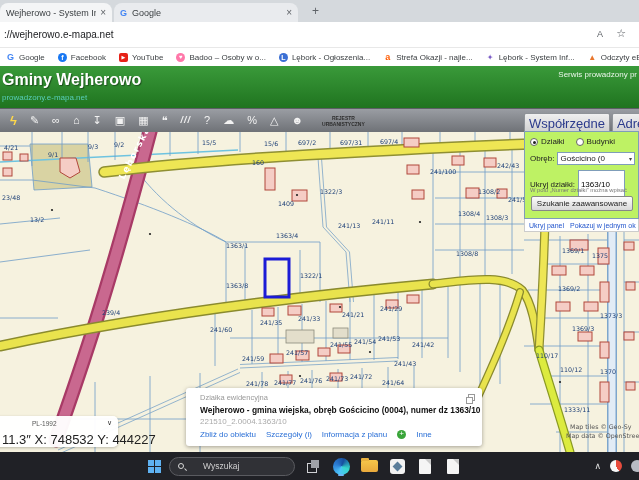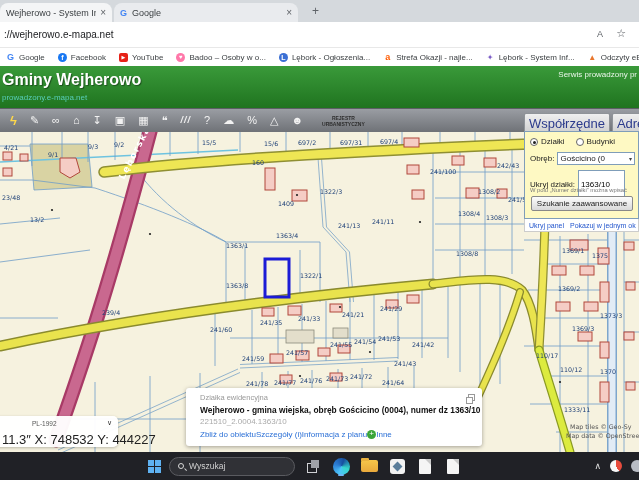--- a/index.html
+++ b/index.html
@@ -59,21 +59,21 @@
   
   .map{position:absolute;left:0;top:132px;width:639px;height:320px;background:#f6f2df;}
   .plines{stroke:#6f9dc8;stroke-width:0.8;fill:none;}
   .plbl{font-family:"DejaVu Sans",sans-serif;font-size:6.3px;fill:#1c3f77;}
   .street{font-family:"DejaVu Sans",sans-serif;font-size:9px;font-weight:bold;fill:#ffffff;letter-spacing:1.5px;}
   .attr{font-family:"DejaVu Sans",sans-serif;font-size:6.3px;fill:#555;}
   .bld{fill:#f5cdc5;stroke:#b0473b;stroke-width:1;}
   .shed{fill:#e3decb;stroke:#8a8a7a;stroke-width:0.8;}
 
   
-  .panel{position:absolute;left:524px;top:131px;width:115px;height:88px;background:#fef9c3;
+  .panel{position:absolute;left:524px;top:131px;width:115px;height:88px;background:#bef264;
          border:1px solid #7f9db9;font-size:8px;color:#222;}
   .prow{position:absolute;left:5px;right:3px;display:flex;align-items:center;gap:3px;}
   .radio{width:8px;height:8px;border:1px solid #666;border-radius:50%;background:#fff;position:relative;flex:0 0 8px;}
   .radio.sel:after{content:"";position:absolute;left:2px;top:2px;width:3px;height:3px;border-radius:50%;background:#222;}
   .pselect{flex:1;border:1px solid #7f9db9;background:#fff;height:13px;display:flex;align-items:center;
            padding:0 2px;white-space:nowrap;overflow:hidden;font-size:8px;}
   .pselect .arrow{margin-left:auto;font-size:6px;color:#444;}
   .pinput{width:47px;border:1px solid #7f9db9;height:28px;font-size:8px;padding:0 2px;
           font-family:"Liberation Sans",sans-serif;}
   .phint{position:absolute;left:5px;top:55px;right:2px;font-size:5.8px;color:#777;white-space:nowrap;overflow:hidden;}
@@ -84,39 +84,39 @@
           padding-left:4px;white-space:nowrap;overflow:hidden;}
 
   
   .popup{position:absolute;left:186px;top:388px;width:296px;height:58px;background:#fff;border-radius:3px;
          box-shadow:0 1px 4px rgba(0,0,0,.35);padding:5px 14px;}
   .pophead{font-size:7.5px;color:#999;}
   .popout{position:absolute;right:7px;top:6px;width:7px;height:7px;border:1px solid #999;}
   .popout:after{content:"";position:absolute;left:-3px;top:2px;width:5px;height:5px;border:1px solid #999;background:#fff;}
   .poptitle{font-size:8.4px;font-weight:bold;color:#111;margin-top:3px;white-space:nowrap;}
   .popid{font-size:8px;color:#aaa;margin-top:2px;}
-  .poplinks{display:flex;align-items:center;margin-top:4px;font-size:8px;color:#2a6fd6;}
+  .poplinks{display:flex;align-items:center;gap:10px;margin-top:4px;font-size:8px;color:#2a6fd6;}
   .pluscirc{width:9px;height:9px;border-radius:50%;background:#3aa53a;color:#fff;font-size:8px;
             line-height:8px;text-align:center;}
 
   
   .coords{position:absolute;left:-26px;top:416px;width:144px;height:31px;background:rgba(255,255,255,.96);
           border-radius:5px;box-shadow:0 1px 3px rgba(0,0,0,.25);}
   .crsrow{position:absolute;left:30px;right:6px;top:3px;display:flex;align-items:center;font-size:6.5px;color:#555;}
   .crsrow .crs{margin-left:28px;}
   .crsrow .chev{margin-left:auto;font-size:7px;color:#333;}
   .coordline{position:absolute;left:28px;top:16px;font-size:13px;color:#222;white-space:nowrap;}
 
   
   .taskbar{position:absolute;left:0;top:452px;width:639px;height:28px;background:#202126;}
   .tbcenter{position:absolute;left:148px;top:0;height:28px;display:flex;align-items:center;gap:8px;}
   .winlogo{display:grid;grid-template-columns:6px 6px;grid-template-rows:6px 6px;gap:1px;}
   .winlogo i{background:#5fb2f2;display:block;}
   .searchpill{width:126px;height:19px;border-radius:10px;background:#303136;border:1px solid #5a5b60;
-              display:flex;align-items:center;gap:5px;padding-left:8px;}
+              display:flex;align-items:center;gap:19px;padding-left:8px;}
   .mag{width:6px;height:6px;border:1.3px solid #d8d8d8;border-radius:50%;position:relative;flex:0 0 6px;}
   .mag:after{content:"";position:absolute;left:5px;top:5px;width:3px;height:1.3px;background:#d8d8d8;
              transform:rotate(45deg);}
   .searchtxt{font-size:8.5px;color:#cfcfcf;}
   .tbicon{position:relative;width:20px;height:20px;display:flex;align-items:center;justify-content:center;}
   .taskview{position:relative;width:13px;height:13px;}
   .taskview:before{content:"";position:absolute;left:0;top:3px;width:8px;height:8px;border:1px solid #cfd0d4;}
   .taskview:after{content:"";position:absolute;left:4px;top:0;width:8px;height:8px;background:#9fa2a8;}
   .edge{width:17px;height:17px;border-radius:50%;
         background:conic-gradient(from 200deg,#4cc3fa,#2b7cd3,#174f9e,#35d7c9,#4cc3fa);}

